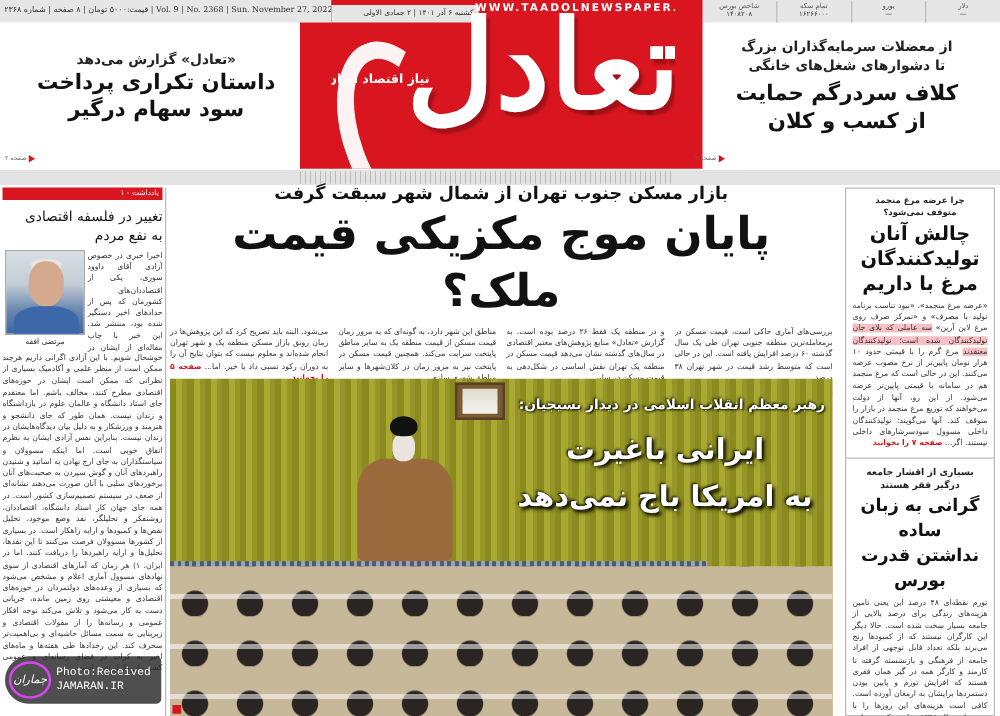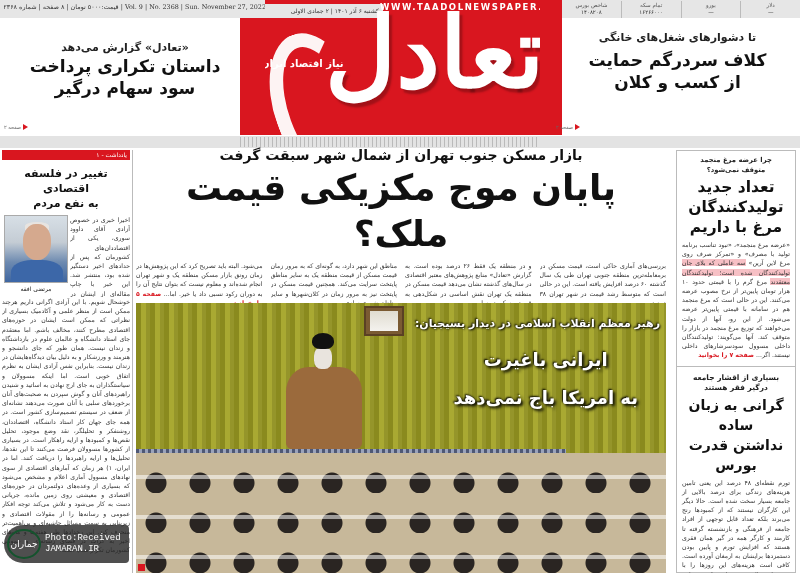--- a/index.html
+++ b/index.html
@@ -31,21 +31,21 @@
   .teaser .kicker { font-size: 11px; font-weight: bold; color: #222; line-height: 15px; }
   .teaser .title { font-size: 17px; font-weight: bold; color: #111; line-height: 22px; }
   .teaser-left { top: 40px; left: 10px; width: 230px; }
   .teaser-right { top: 30px; left: 565px; width: 225px; }
   .page-ref { position: absolute; font-size: 5px; color: #666; direction: rtl; display: flex; align-items: center; gap: 2px; }
   .page-ref .arrow { width: 0; height: 0; border-top: 3px solid transparent; border-bottom: 3px solid transparent; border-left: 5px solid #d9161f; }
 
   
   .left-col { position: absolute; top: 150px; left: 2px; width: 128px; height: 423px; }
   .col-bar { height: 10px; background: #d9161f; color: #fff; font-size: 6px; text-align: right; direction: rtl; padding-right: 3px; line-height: 10px; }
-  .left-title { direction: rtl; text-align: center; font-size: 11px; font-weight: bold; line-height: 15px; margin-top: 6px; }
+  .left-title { direction: rtl; font-size: 11px; font-weight: normal; line-height: 15px; margin-top: 6px; }
   .left-body { position: relative; margin-top: 4px; }
   .portrait { position: absolute; top: 0; left: 2px; width: 64px; height: 68px; background: linear-gradient(180deg, #d7dfe6 0%, #c4ccd4 40%, #6d8ab0 70%, #3f66a0 100%); border: 1px solid #aaa; overflow: hidden; }
   .portrait .head { position: absolute; left: 18px; top: 8px; width: 28px; height: 36px; border-radius: 45%; background: #d5a98e; }
   .portrait .hair { position: absolute; left: 20px; top: 6px; width: 24px; height: 8px; border-radius: 50% 50% 0 0; background: #e8e4e0; }
   .portrait .body { position: absolute; left: 6px; top: 44px; width: 52px; height: 30px; border-radius: 40% 40% 0 0; background: #3c67a8; }
   .portrait-caption { position: absolute; top: 70px; left: 2px; width: 64px; text-align: center; font-size: 6px; direction: rtl; color: #222; }
   .body-text { direction: rtl; text-align: justify; font-size: 6.2px; line-height: 9.2px; color: #333; }
   .left-body .wrap-text { margin-left: 68px; height: 82px; overflow: hidden; }
   .left-body .full-text { margin-top: 0; height: 320px; overflow: hidden; }
   .col-rule { position: absolute; top: 150px; left: 132px; width: 1px; height: 423px; background: #bbb; }
@@ -69,34 +69,34 @@
   .photo .robe { position: absolute; left: 0; top: 34px; width: 76px; height: 82px; background: #9b6a3c; border-radius: 30% 30% 6px 6px; }
   .photo .stage { position: absolute; top: 146px; left: 0; width: 430px; height: 20px; background: repeating-linear-gradient(90deg,#4f5874 0 3px,#9ba3bb 3px 6px); }
   .photo .crowd { position: absolute; top: 150px; left: 0; width: 530px; height: 120px; background:
       radial-gradient(circle at 20px 30px, #2a2522 10px, transparent 11px),
       radial-gradient(circle at 60px 55px, #2a2522 11px, transparent 12px),
       #c7b89a;
       background-size: 44px 40px; }
   .photo .crowd::after { content: ""; position: absolute; inset: 0;
       background: repeating-linear-gradient(0deg, rgba(255,255,255,0.0) 0 14px, rgba(255,255,255,0.55) 14px 18px, rgba(0,0,0,0) 18px 40px); }
   .photo-kicker { position: absolute; top: 14px; right: 6px; direction: rtl; font-size: 11px; font-weight: bold; color: #fff; text-shadow: 1px 1px 2px #000, -1px -1px 2px #000; white-space: nowrap; }
-  .photo-title { position: absolute; top: 38px; right: 28px; direction: rtl; text-align: center; font-size: 18px; line-height: 38px; font-weight: bold; color: #fff; text-shadow: 2px 2px 3px #000, -1px -1px 2px #000; white-space: nowrap; }
+  .photo-title { position: absolute; top: 38px; right: 16px; direction: rtl; text-align: center; font-size: 23px; line-height: 38px; font-weight: bold; color: #fff; text-shadow: 2px 2px 3px #000, -1px -1px 2px #000; white-space: nowrap; }
   .photo-badge { position: absolute; bottom: 2px; left: 2px; width: 7px; height: 7px; background: #d9161f; }
 
   
   .right-col { position: absolute; top: 150px; left: 676px; width: 120px; height: 423px; border: 1px solid #bbb; }
   .rbox { padding: 4px 5px 0; direction: rtl; text-align: center; }
   .rbox .kicker { font-size: 6.8px; font-weight: bold; line-height: 10px; color: #222; }
   .rbox .title { font-size: 15.5px; font-weight: bold; line-height: 20px; margin-top: 2px; }
   .rbox .body-text { text-align: justify; margin-top: 3px; }
   .highlight { background: rgba(240,130,140,0.5); }
   .rsep { height: 1px; background: #bbb; margin: 6px 0 2px; }
 
   .watermark { position: absolute; top: 525px; left: 4px; width: 125px; height: 38px; background: rgba(40,40,40,0.82); border-radius: 20px 4px 4px 20px; display: flex; align-items: center; }
-  .watermark .logo { width: 34px; height: 30px; border-radius: 50%; border: 2px solid #14532d; margin-left: 3px; color: #fff; font-size: 9px; text-align: center; line-height: 26px; direction: rtl; }
+  .watermark .logo { width: 34px; height: 30px; border-radius: 50%; border: 2px solid #d946ef; margin-left: 3px; color: #fff; font-size: 9px; text-align: center; line-height: 26px; direction: rtl; font-style: italic; }
   .watermark .text { color: #fff; font-size: 9px; line-height: 11px; margin-left: 4px; font-family: Liberation Mono, monospace; }
 </style>
 </head>
 <body>
 
 <div class="topstrip"></div>
 <div class="meta-line">Vol. 9 | No. 2368 | Sun. November 27, 2022 | قیمت:۵۰۰۰ تومان | ۸ صفحه | شماره ۲۳۶۸ | سال نهم | ۲ جمادی الاولی ۱۴۴۴</div>
 
 <div class="ticker">
   <div class="cell">
@@ -135,20 +135,21 @@
   <div class="kicker">«تعادل» گزارش می‌دهد</div>
   <div class="title">داستان تکراری پرداخت</div>
   <div class="title">سود سهام درگیر</div>
 </div>
 <div class="page-ref" style="top:124px;left:4px;">
   <span class="arrow"></span>
   <span>صفحه ۲</span>
 </div>
 
 <div class="teaser teaser-right">
+  <div class="kicker">از معضلات سرمایه‌گذاران بزرگ</div>
   <div class="kicker">تا دشوارهای شغل‌های خانگی</div>
   <div class="title" style="margin-top:4px;">کلاف سردرگم حمایت</div>
   <div class="title">از کسب و کلان</div>
 </div>
 <div class="page-ref" style="top:124px;left:556px;">
   <span class="arrow"></span>
   <span>صفحه ۲</span>
 </div>
 
 <div class="left-col">
@@ -200,21 +201,21 @@
     <div>به امریکا باج نمی‌دهد</div>
   </div>
   <div class="photo-badge"></div>
 </div>
 
 <div class="right-col">
   <div class="rbox">
     <div class="kicker">چرا عرضه مرغ منجمد</div>
     <div class="kicker">متوقف نمی‌شود؟</div>
     <div class="title">
-      <div>تعداد جدید</div>
+      <div>چالش آنان</div>
       <div>تولیدکنندگان</div>
       <div>مرغ با داریم</div>
     </div>
     <div class="body-text">
       <span>«عرضه مرغ منجمد»، «نبود تناسب برنامه تولید با مصرف» و «تمرکز صرف روی مرغ لاین آرین»</span>
       <span class="highlight">سه عاملی که بلای جان تولیدکنندگان شده است؛ تولیدکنندگان معتقدند</span>
       <span>مرغ گرم را با قیمتی حدود ۱۰ هزار تومان پایین‌تر از نرخ مصوب عرضه می‌کنند. این در حالی است که مرغ منجمد هم در سامانه با قیمتی پایین‌تر عرضه می‌شود. از این رو، آنها از دولت می‌خواهند که توزیع مرغ منجمد در بازار را متوقف کند. آنها می‌گویند: تولیدکنندگان داخلی مسوول سودسرشارهای داخلی نیستند. اگر...</span>
       <span class="read-more">صفحه ۷ را بخوانید</span>
     </div>
   </div>

